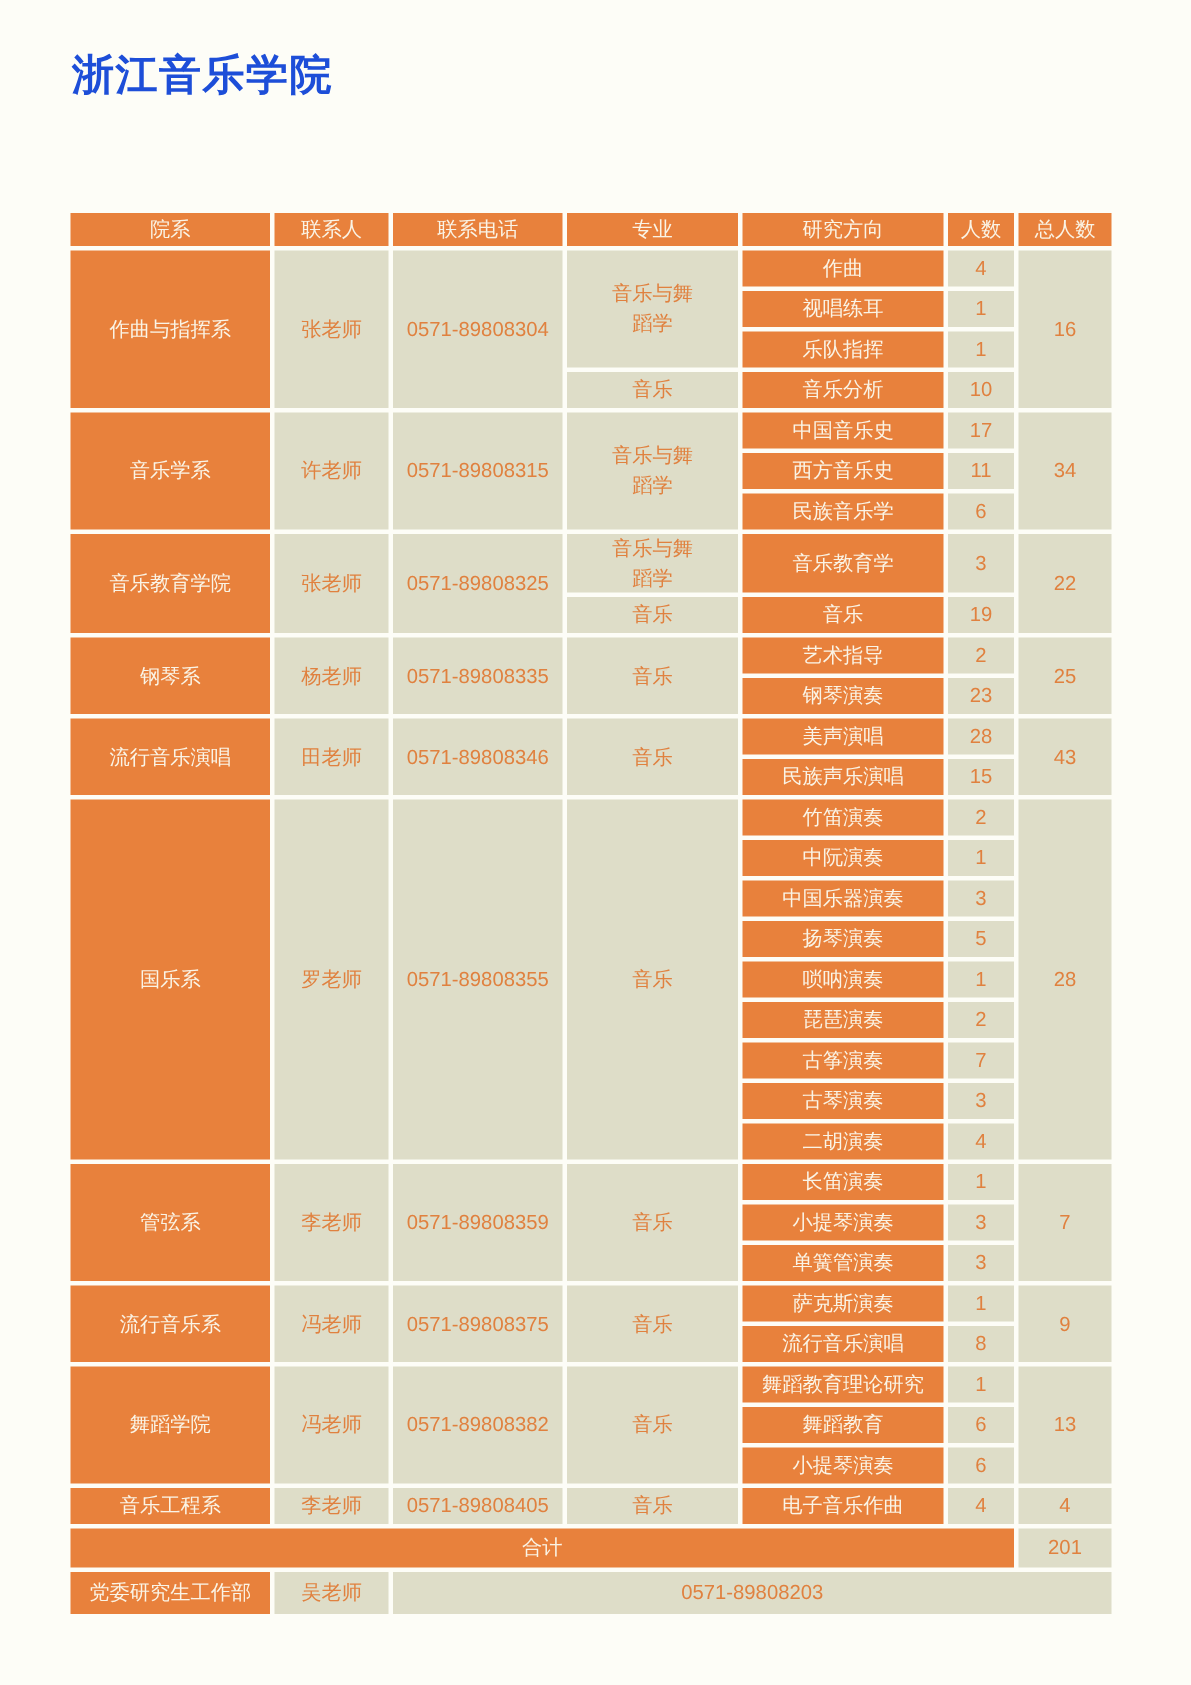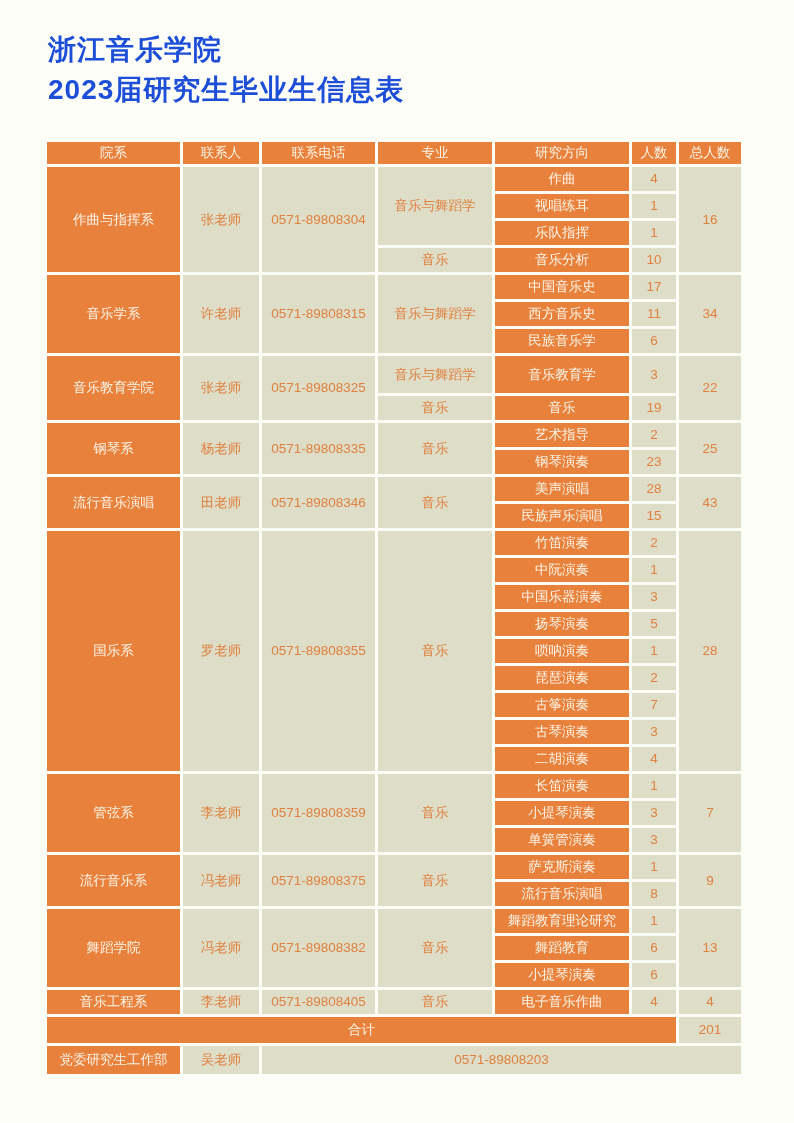--- a/index.html
+++ b/index.html
@@ -20,33 +20,32 @@
     border-collapse:separate;border-spacing:3px;
     table-layout:fixed;
   }
   td{
     text-align:center;vertical-align:middle;
     font-size:13.5px;line-height:1.45;
     padding:0 2px;overflow:hidden;
   }
   .or{background:#E8813C;color:#FAF4E6;}
   .bg{background:#DEDDC8;color:#E0813F;}
-  .wrap{padding:0 16px;}
+  .wrap{padding:0 26px;}
   tr.hdr{height:22px;}
   tr.r{height:24px;}
   tr.tall{height:37px;}
   tr.sum{height:26px;}
   tr.office{height:28px;}
 </style>
 </head>
 <body>
 
 <div class="title">
   <div>浙江音乐学院</div>
-  <div>2023届研究生毕业生信息表</div>
 </div>
 
 <table class="info">
   <colgroup>
     <col style="width:133px">
       <col style="width:76px">
       <col style="width:113px">
     <col style="width:114px">
       <col style="width:134px">
       <col style="width:44px">

